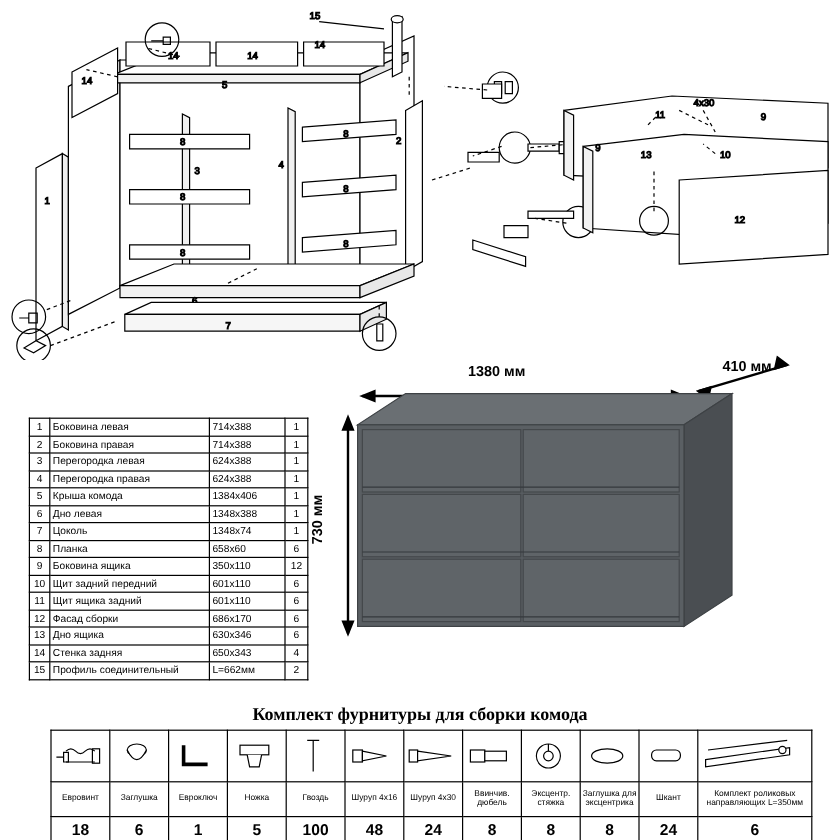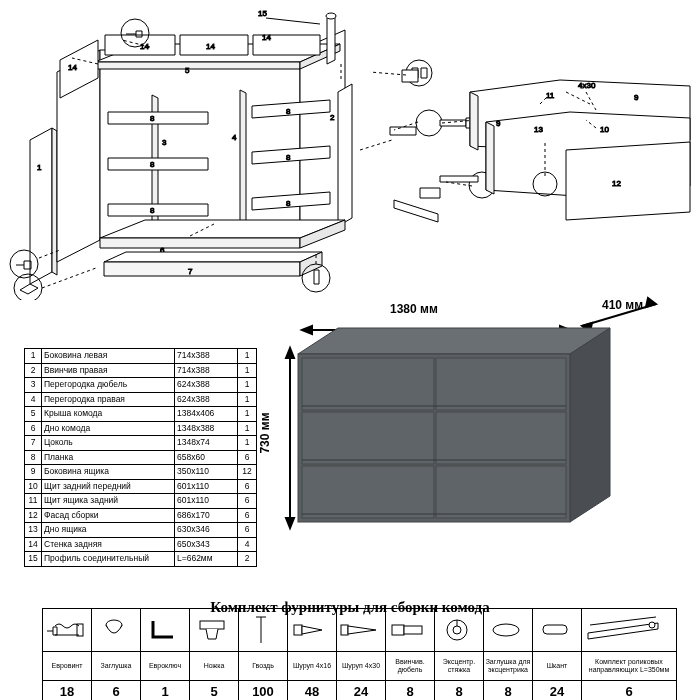--- a/index.html
+++ b/index.html
@@ -18,21 +18,21 @@
   .tbl td.num{text-align:center;width:12px;}
   .tbl td.nm{width:128px;}
   .tbl td.dim{text-align:left;width:58px;}
   .tbl td.qty{text-align:center;width:14px;}
 
   #parts-table{position:absolute;left:24px;top:348px;}
   #dims-block{position:absolute;left:270px;top:296px;width:420px;height:240px;}
 
   .fur-title{
     position:absolute;left:0;top:588px;width:700px;text-align:center;
-    font-family:"Liberation Serif", serif;font-weight:bold;font-size:15px;margin-top:11px;
+    font-family:"Liberation Serif", serif;font-weight:bold;font-size:15px;
   }
   #fur-table{position:absolute;left:42px;top:608px;border-collapse:collapse;}
   #fur-table td{border:1px solid #000;text-align:center;vertical-align:middle;}
   #fur-table .icon-row td{height:42px;width:48px;padding:0;}
   #fur-table .name-row td{height:26px;font-size:7px;line-height:8px;padding:1px;}
   #fur-table .qty-row td{height:18px;font-size:13px;font-weight:bold;}
   .lastcol{width:92px !important;}
   .lbl{font-size:8px;}
   .cap{font-weight:bold;font-size:12px;}
 </style>
@@ -203,45 +203,45 @@
   <table class="tbl" id="parts-table">
     <tbody>
       <tr>
           <td class="num">1</td>
           <td class="nm">Боковина левая</td>
           <td class="dim">714х388</td>
           <td class="qty">1</td>
         </tr>
       <tr>
           <td class="num">2</td>
-          <td class="nm">Ввинчив правая</td>
+          <td class="nm">Боковина правая</td>
           <td class="dim">714х388</td>
           <td class="qty">1</td>
         </tr>
       <tr>
           <td class="num">3</td>
-          <td class="nm">Перегородка дюбель</td>
+          <td class="nm">Перегородка левая</td>
           <td class="dim">624х388</td>
           <td class="qty">1</td>
         </tr>
       <tr>
           <td class="num">4</td>
           <td class="nm">Перегородка правая</td>
           <td class="dim">624х388</td>
           <td class="qty">1</td>
         </tr>
       <tr>
           <td class="num">5</td>
           <td class="nm">Крыша комода</td>
           <td class="dim">1384х406</td>
           <td class="qty">1</td>
         </tr>
       <tr>
           <td class="num">6</td>
-          <td class="nm">Дно комода</td>
+          <td class="nm">Дно левая</td>
           <td class="dim">1348х388</td>
           <td class="qty">1</td>
         </tr>
       <tr>
           <td class="num">7</td>
           <td class="nm">Цоколь</td>
           <td class="dim">1348х74</td>
           <td class="qty">1</td>
         </tr>
       <tr>

